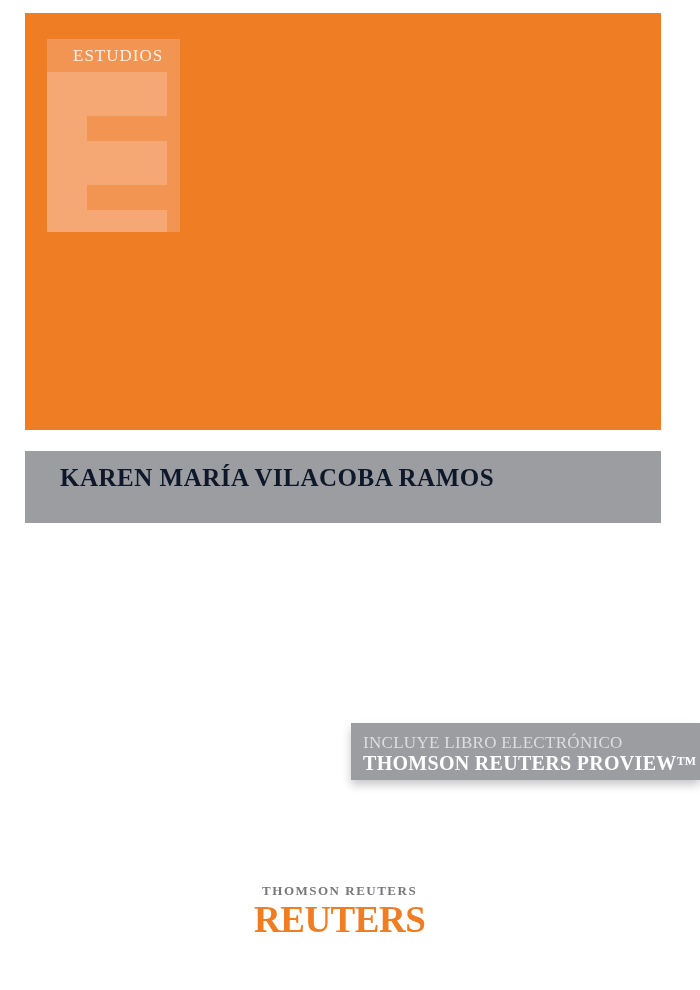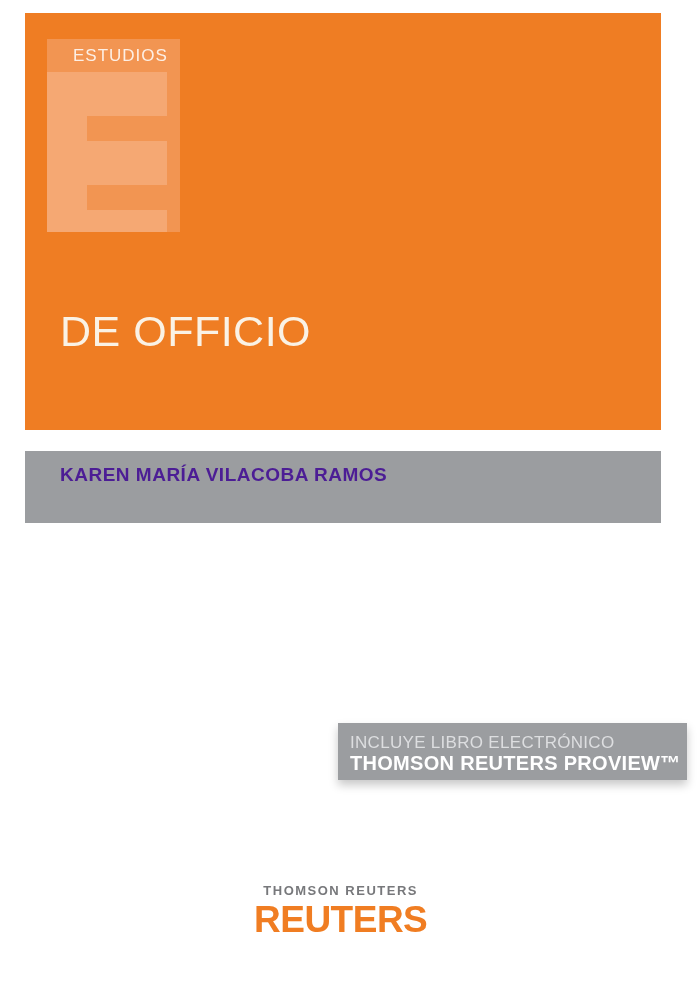--- a/index.html
+++ b/index.html
@@ -1,15 +1,15 @@
 <!DOCTYPE html>
 <html><head>
 <meta charset="utf-8">
 <style>
-  * { margin: 0; padding: 0; box-sizing: border-box; }
+  * { margin: 0; padding: 0; box-sizing: border-box; font-family: Liberation Serif, serif; }
   html, body { background: #ffffff; }
   body { font-family: "Liberation Sans", sans-serif; }
 
   .page {
     position: relative;
     width: 700px;
     height: 990px;
     background: #ffffff;
     overflow: hidden;
   }
@@ -63,30 +63,30 @@
   
   .author-bar {
     position: absolute;
     left: 25px; top: 451px;
     width: 636px; height: 72px;
     background: #9B9DA0;
   }
   .author-bar span {
     position: absolute;
     left: 35px; top: 13px;
-    font-size: 19px;
+    font-size: 25px;
     font-weight: 700;
     letter-spacing: 0.5px;
-    color: #4c1d95;
+    color: #0f172a;
   }
 
   
   .proview-badge {
     position: absolute;
-    left: 338px; top: 723px;
+    left: 351px; top: 723px;
     width: 349px; height: 57px;
     background: #9B9DA0;
     padding: 9px 0 0 12px;
     box-shadow: 0 5px 9px rgba(0,0,0,0.22);
   }
   .proview-badge .line1 {
     font-size: 17px;
     line-height: 21px;
     letter-spacing: 0.3px;
     color: #DDDEE0;
@@ -134,21 +134,20 @@
         <div class="e-arm-top"></div>
         <div class="e-arm-mid"></div>
         <div class="e-arm-bot"></div>
       </div>
       <div class="estudios-band">
         <span>ESTUDIOS</span>
       </div>
     </div>
 
     <h1 class="title">
-      <span>DE OFFICIO</span>
     </h1>
   </div>
 
   <div class="author-bar">
     <span>KAREN MARÍA VILACOBA RAMOS</span>
   </div>
 
   <div class="proview-badge">
     <div class="line1">INCLUYE LIBRO ELECTRÓNICO</div>
     <div class="line2">THOMSON REUTERS PROVIEW™</div>

